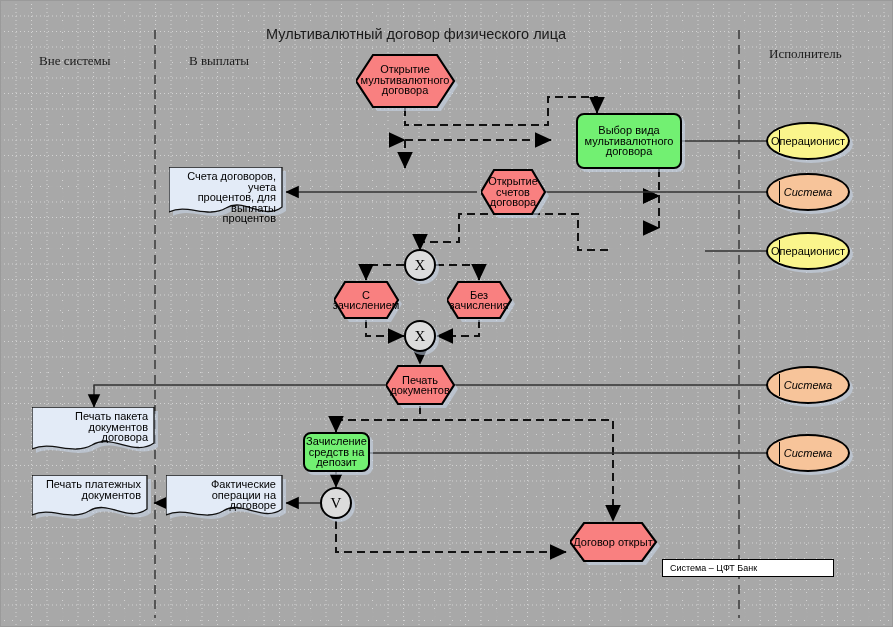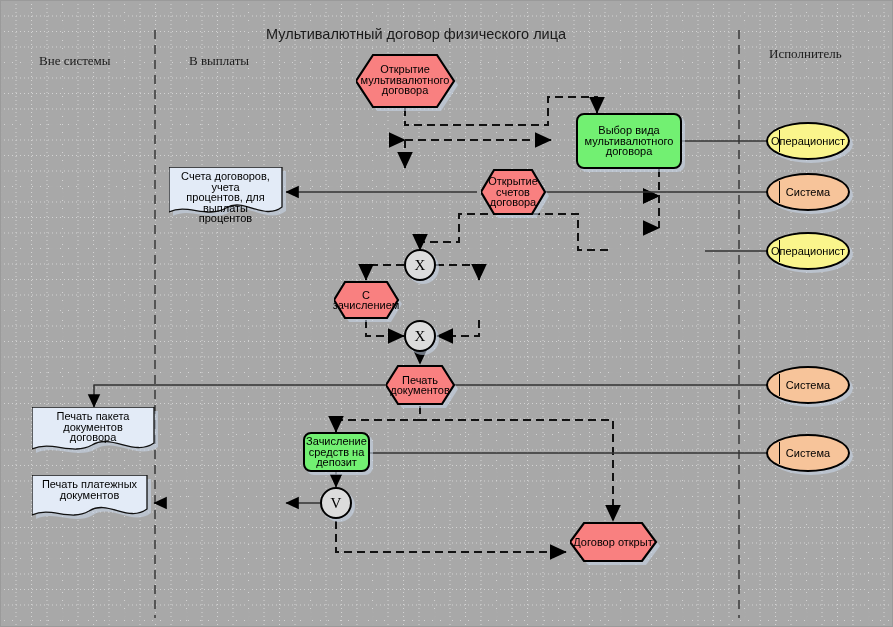--- a/index.html
+++ b/index.html
@@ -53,35 +53,35 @@
   .hex .ntext{position:relative;z-index:2;}
 
   
   .greenbox{
     background:#72f072;border:2px solid #000;border-radius:8px;
     box-shadow:3px 3px 0 rgba(200,215,235,.55);
   }
   
   .ellipse{border:2px solid #000;border-radius:50%;box-shadow:3px 3px 0 rgba(200,215,235,.55);}
   .ellipse.yellow{background:#faf58c;}
-  .ellipse.orange{background:#f7c49a;}
+  .ellipse.orange{background:#f7c49a;font-style:italic;}
   .ellipse .bar{position:absolute;left:11px;top:6px;bottom:6px;width:1px;background:#000;}
 
   
   .gate{
     width:32px;height:32px;border-radius:50%;
     background:#dcdcdc;border:2px solid #000;
     font-size:15px;font-family:"Liberation Serif",serif;color:#000;
     box-shadow:3px 3px 0 rgba(200,215,235,.55);
   }
 
   
   .doc{ }
   .doc svg{position:absolute;left:0;top:0;}
-  .doc .ntext{position:relative;z-index:2;text-align:center;align-self:flex-start;padding:4px 6px;width:100%;box-sizing:border-box;}
+  .doc .ntext{position:relative;z-index:2;text-align:right;align-self:flex-start;padding:4px 6px;width:100%;box-sizing:border-box;}
 
   .lane-label{position:absolute;font-family:Liberation Serif, serif;font-size:13px;color:#1a1a1a;white-space:nowrap;}
   #title{position:absolute;font-family:Liberation Sans, sans-serif;font-size:14.5px;color:#1a1a1a;white-space:nowrap;margin-left:8px;}
 
   #legend{
     position:absolute;background:#fff;border:1px solid #000;
     font-size:9px;color:#000;display:flex;align-items:center;padding-left:7px;
   }
 </style>
 </head>
@@ -238,20 +238,27 @@
   </div>
 
   <div class="node hex" style="left:334px;top:280px;width:64px;height:40px;">
     <svg width="70" height="46" viewBox="0 0 70 46">
       <polygon points="11,2 53,2 64,20 53,38 11,38 0,20" fill="rgba(200,215,235,.55)" transform="translate(4,4)"></polygon>
       <polygon points="11,2 53,2 64,20 53,38 11,38 0,20" fill="#f98080" stroke="#000" stroke-width="2.2"></polygon>
     </svg>
     <div class="ntext">С<br>зачислением</div>
   </div>
 
+  <div class="node hex" style="left:447px;top:280px;width:64px;height:40px;">
+    <svg width="70" height="46" viewBox="0 0 70 46">
+      <polygon points="11,2 53,2 64,20 53,38 11,38 0,20" fill="rgba(200,215,235,.55)" transform="translate(4,4)"></polygon>
+      <polygon points="11,2 53,2 64,20 53,38 11,38 0,20" fill="#f98080" stroke="#000" stroke-width="2.2"></polygon>
+    </svg>
+    <div class="ntext">Без<br>зачисления</div>
+  </div>
 
   <div class="node gate" style="left:404px;top:320px;">
     <span>X</span>
   </div>
 
   <div class="node hex" style="left:386px;top:364px;width:68px;height:42px;">
     <svg width="74" height="48" viewBox="0 0 74 48">
       <polygon points="12,2 56,2 68,21 56,40 12,40 0,21" fill="rgba(200,215,235,.55)" transform="translate(4,4)"></polygon>
       <polygon points="12,2 56,2 68,21 56,40 12,40 0,21" fill="#f98080" stroke="#000" stroke-width="2.2"></polygon>
     </svg>
@@ -281,26 +288,36 @@
   </div>
 
   <div class="node doc" style="left:32px;top:475px;width:115px;height:44px;">
     <svg width="121" height="50" viewBox="0 0 121 50">
       <path d="M0,0 H115 V34 C96,48 76,24 57,36 C38,47 19,31 0,40 Z" fill="rgba(200,215,235,.55)" transform="translate(4,4)"></path>
       <path d="M0,0 H115 V34 C96,48 76,24 57,36 C38,47 19,31 0,40 Z" fill="#e3ebf7" stroke="#111" stroke-width="1.3"></path>
     </svg>
     <div class="ntext">Печать платежных<br>документов</div>
   </div>
 
+  <div class="node doc" style="left:166px;top:475px;width:116px;height:44px;">
+    <svg width="122" height="50" viewBox="0 0 122 50">
+      <path d="M0,0 H116 V34 C97,48 76,24 57,36 C38,47 19,31 0,40 Z" fill="rgba(200,215,235,.55)" transform="translate(4,4)"></path>
+      <path d="M0,0 H116 V34 C97,48 76,24 57,36 C38,47 19,31 0,40 Z" fill="#e3ebf7" stroke="#111" stroke-width="1.3"></path>
+    </svg>
+    <div class="ntext">Фактические операции на<br>договоре</div>
+  </div>
 
   <div class="node gate" style="left:320px;top:487px;">
     <span>V</span>
   </div>
 
   <div class="node hex" style="left:570px;top:521px;width:86px;height:42px;">
     <svg width="92" height="48" viewBox="0 0 92 48">
       <polygon points="14,2 72,2 86,21 72,40 14,40 0,21" fill="rgba(200,215,235,.55)" transform="translate(4,4)"></polygon>
       <polygon points="14,2 72,2 86,21 72,40 14,40 0,21" fill="#f98080" stroke="#000" stroke-width="2.2"></polygon>
     </svg>
     <div class="ntext">Договор открыт</div>
   </div>
 
+  <div id="legend" style="left:662px;top:559px;width:163px;height:16px;">
+    <span>Система – ЦФТ Банк</span>
+  </div>
 </div>
 
 </body></html>

